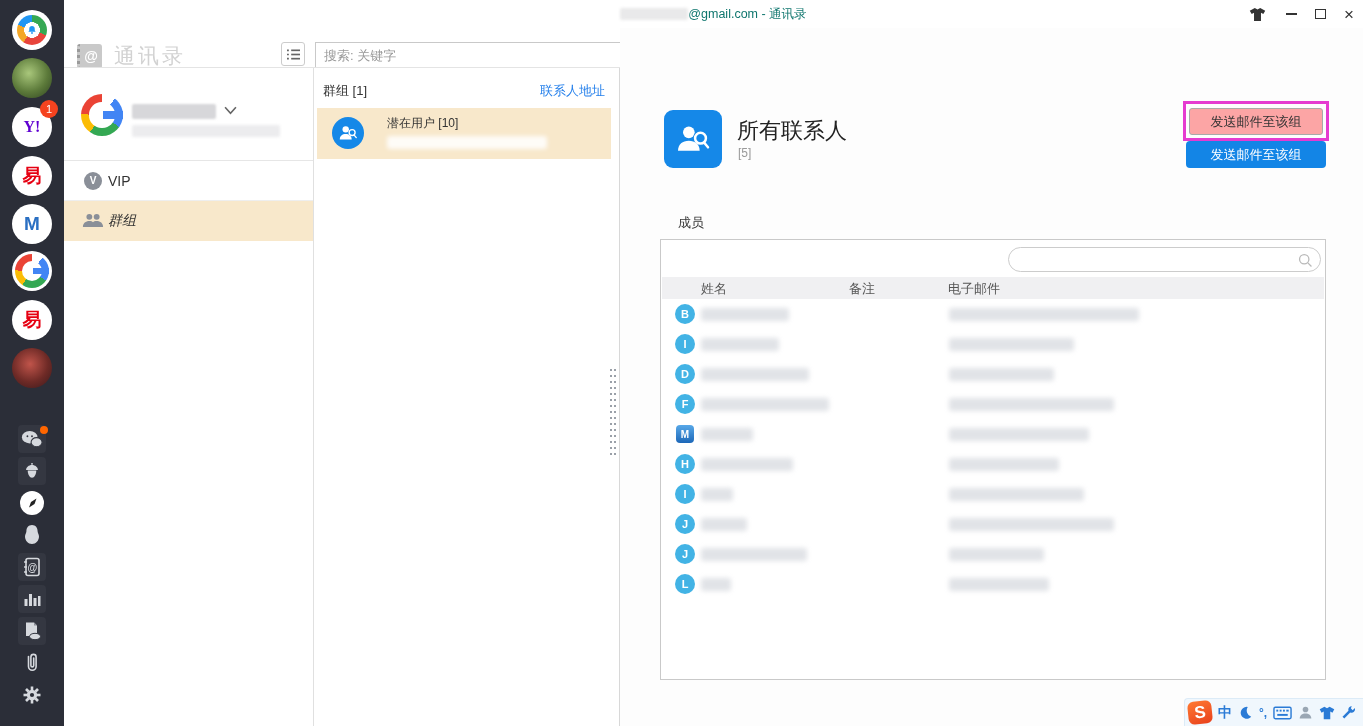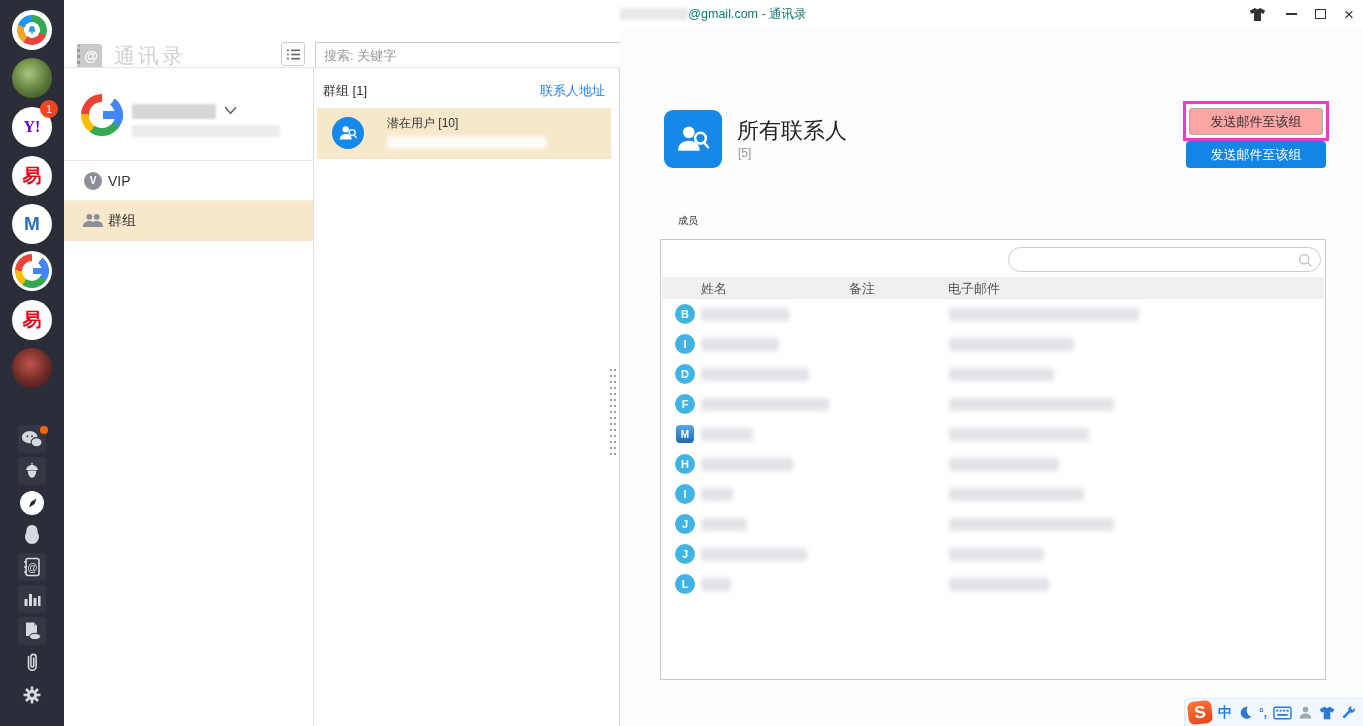--- a/index.html
+++ b/index.html
@@ -76,21 +76,21 @@
                border-right:1px solid #e0e0e0; }
   .account-card { position:relative; height:93px; border-bottom:1px solid #e6e6e6; cursor:pointer; }
   .acct-name-blur { position:absolute; left:68px; top:36px; width:84px; height:15px; background:#d7d7da;
                     border-radius:2px; filter:blur(1.2px); }
   .acct-mail-blur { position:absolute; left:68px; top:57px; width:148px; height:12px; background:#ececee;
                     border-radius:2px; filter:blur(1.8px); }
   .nav-item { position:relative; height:40px; border-bottom:1px solid #eee; display:flex;
               align-items:center; cursor:pointer; }
   .nav-item .ni-icon { position:absolute; left:18px; width:22px; display:flex; justify-content:center; }
   .nav-item .ni-label { position:absolute; left:44px; font-size:14px; color:#333; }
-  .nav-item.selected { background:#f8e8cb; border-bottom:1px solid #f8e8cb; }
+  .nav-item.selected { background:#f8e8cb; border-bottom:1px solid #f8e8cb;font-style:italic; }
   .vip-ic { width:18px; height:18px; border-radius:50%; background:#8a8f98; color:#fff;
             font-size:10px; font-weight:bold; display:flex; align-items:center; justify-content:center; }
 
   
   .group-panel { position:absolute; left:314px; top:68px; width:306px; height:658px; background:#fff;
                  border-right:1px solid #d8d8d8; }
   .gp-header { position:absolute; left:0; top:10px; width:100%; height:24px; }
   .gp-title { position:absolute; left:9px; top:4px; font-size:13px; color:#333; }
   .gp-new { position:absolute; right:14px; top:4px; font-size:13px; color:#2680eb; cursor:pointer; }
   .group-item { position:absolute; left:3px; top:40px; width:294px; height:51px; background:#f8e8cb;
@@ -111,21 +111,21 @@
   .grp-name { position:absolute; left:117px; top:88px; font-size:22px; color:#222; }
   .grp-count { position:absolute; left:118px; top:118px; font-size:12px; color:#999; }
   .hl-box { position:absolute; left:563px; top:73px; width:146px; height:40px;
             border:3px solid #e53bd0; }
   .send-btn { position:absolute; left:569px; top:80px; width:134px; height:27px; background:#fca5a5;
               border:1px solid #a9a9a9; border-radius:3px; font-size:13px; color:#333; cursor:pointer;
               font-family:inherit; }
   .rename-btn { position:absolute; left:566px; top:113px; width:140px; height:27px; background:#1385e6;
                 border:none; border-radius:4px; font-size:13px; color:#fff; cursor:pointer;
                 font-family:inherit; }
-  .members-heading { position:absolute; left:58px; top:186px; font-size:10px; color:#333; }
+  .members-heading { position:absolute; left:58px; top:186px; font-size:13px; color:#333; }
   .member-box { position:absolute; left:40px; top:211px; width:666px; height:441px;
                 border:1px solid #c9c9c9; background:#fff; }
   .manage-link { position:absolute; left:23px; top:11px; font-size:13px; color:#2680eb; cursor:pointer;margin-top:24px; }
   .m-search { position:absolute; left:347px; top:7px; width:313px; height:25px; border:1px solid #ccc;
               border-radius:13px; background:#fff; }
   .m-search input { position:absolute; left:12px; top:1px; width:270px; height:21px; border:none;
                     outline:none; font-size:13px; color:#555; font-family:inherit; background:transparent; }
   .m-search input::placeholder { color:#999; }
   .m-search .mag { position:absolute; right:6px; top:4px; }
   .thead { position:absolute; left:1px; top:37px; width:662px; height:22px; background:#f0f0f2; }

